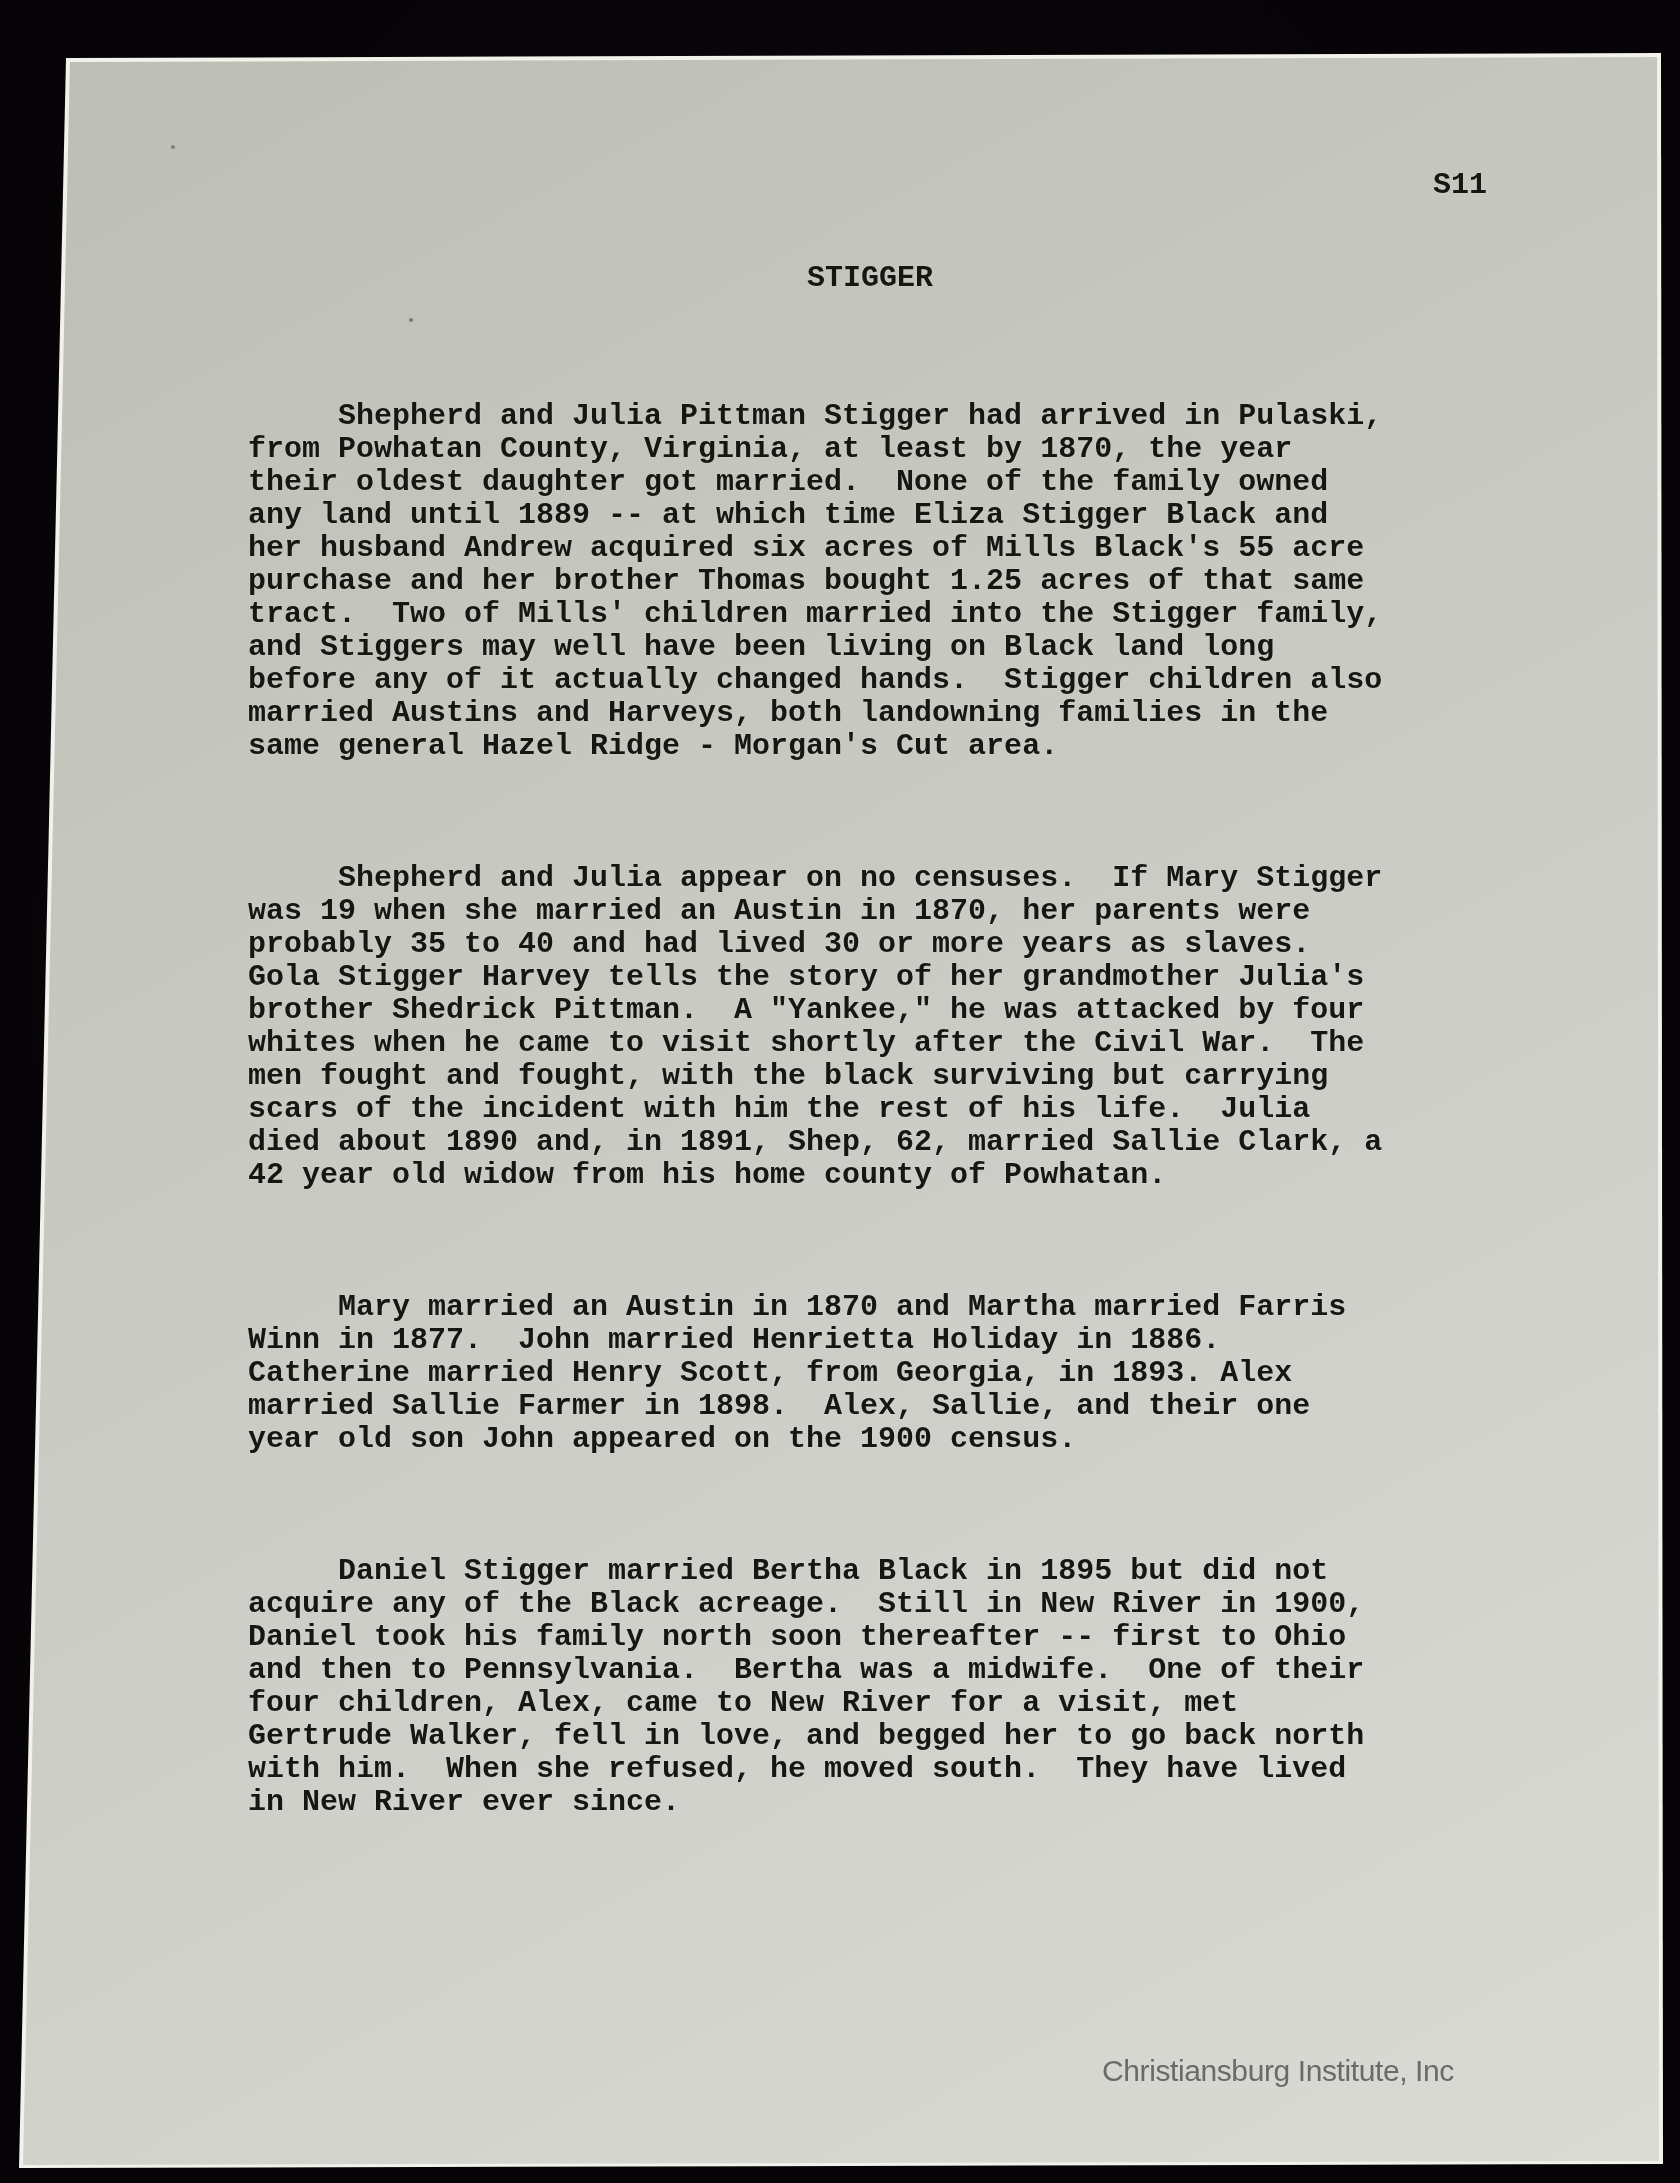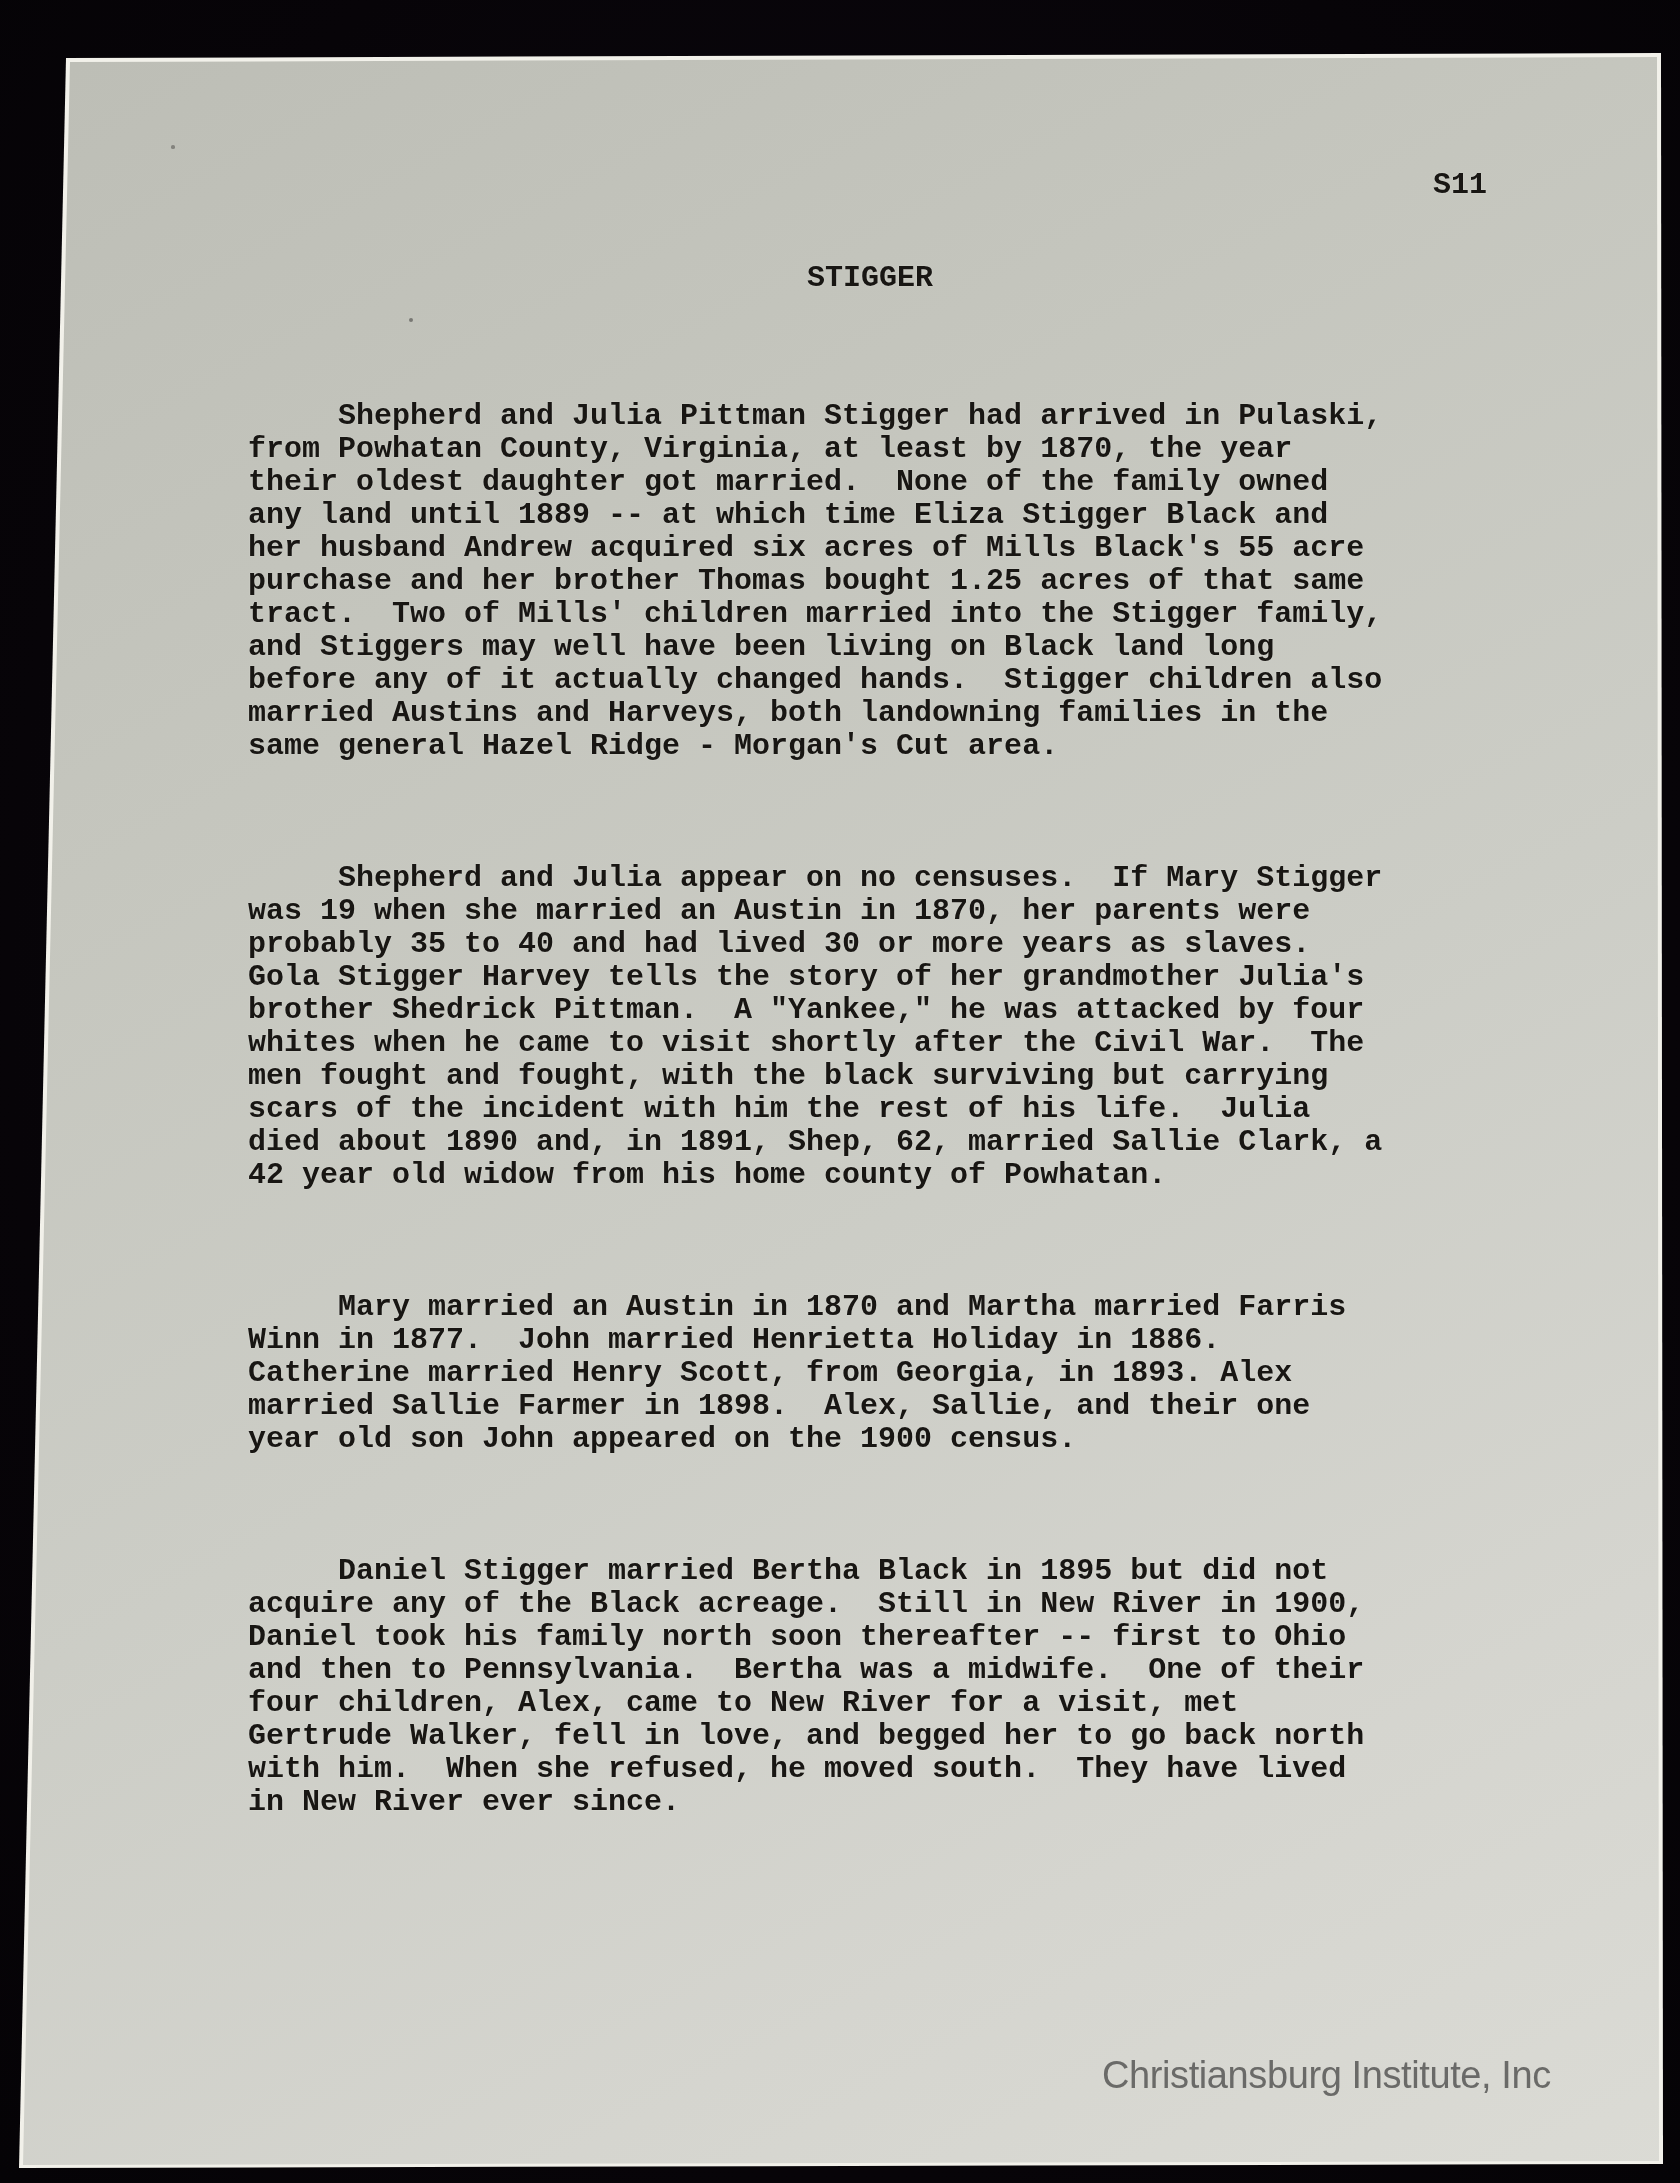--- a/index.html
+++ b/index.html
@@ -40,21 +40,21 @@
   }
   .doc-body h2{
     text-decoration:underline;
     text-decoration-thickness:2.2px;
     text-underline-offset:5.9px;
   }
   .watermark{
     position:absolute;
     left:1102px; top:2054px;
     font-family:"Liberation Sans","DejaVu Sans",sans-serif;
-    font-size:38px;
+    font-size:30px;
     font-weight:400;
     letter-spacing:-0.4px;
     color:#6a6a68;
     white-space:pre;
   }
   
   .speck{position:absolute;background:#3c3a38;border-radius:50%;}
   .speck-1{left:409px;top:318px;width:4.4px;height:4.4px;opacity:.55;}
   .speck-2{left:171px;top:145px;width:3.7px;height:3.7px;opacity:.45;}
 </style>

